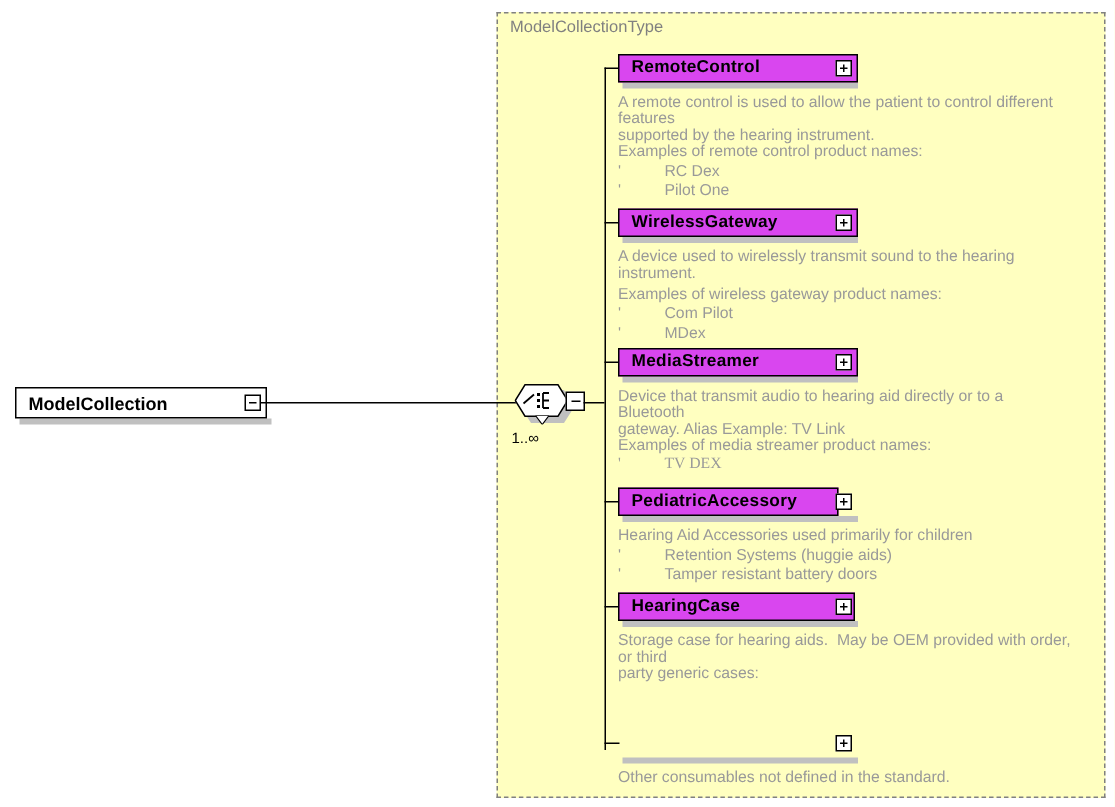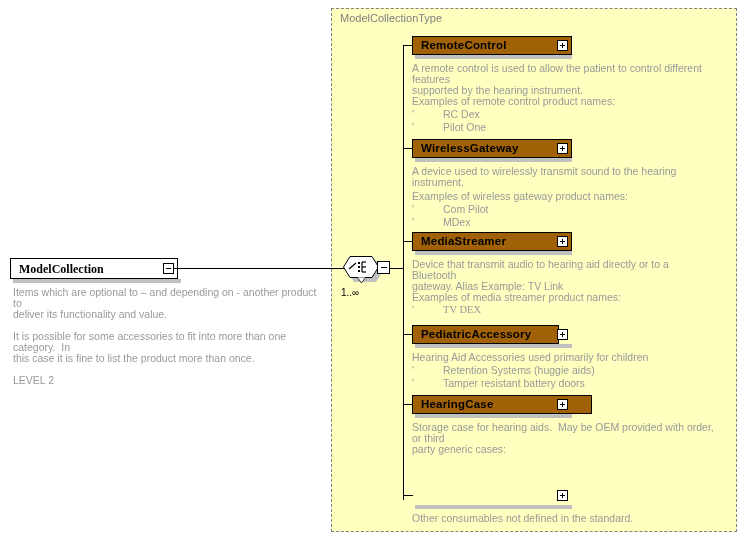--- a/index.html
+++ b/index.html
@@ -41,21 +41,21 @@
     font-size: 11px;
     color: #808080;
     font-family: "Liberation Sans", sans-serif;
     white-space: nowrap;
   }
 
   
   .el-box {
     position: absolute;
     box-sizing: border-box;
-    background: #a16207;
+    background: #d946ef;
     border: 1px solid #000000;
     height: 19px;
   }
   .el-name {
     position: absolute;
     left: 8px;
     top: 2px;
     font-size: 11.5px;
     font-weight: bold;
     color: #000000;
@@ -198,48 +198,41 @@
     height: 4px;
     background: #c0c0c0;
   }
   .root-name {
     position: absolute;
     left: 8px;
     top: 3px;
     font-size: 12px;
     font-weight: bold;
     color: #000000;
-    font-family: Liberation Serif, serif;
+    font-family: Liberation Sans, sans-serif;
     white-space: nowrap;
   }
 </style>
 </head>
 <body>
 
 <div id="canvas">
 
   <div class="type-container"></div>
   <div class="type-label">ModelCollectionType</div>
 
   <div class="root-shadow"></div>
   <div class="root-box">
     <span class="root-name">ModelCollection</span>
   </div>
 
   <div class="pm-box" style="left:163px; top:263px;">
     <span class="h"></span>
   </div>
 
-  <div class="doc" style="left:13px; top:287px; width:306px;">Items which are optional to – and depending on - another product to
-deliver its functionality and value.
-
-It is possible for some accessories to fit into more than one category.  In
-this case it is fine to list the product more than once.
-
-LEVEL 2</div>
 
   <div class="line-h" style="left:174px; top:268px; width:170px;"></div>
 
   <div class="seq-wrap">
     <div class="seq-shadow"></div>
     <div class="seq-oct"></div>
     <svg class="seq-oct-border" viewBox="0 0 36 22">
       <polygon points="7,0.5 29,0.5 35.5,11 29,21.5 7,21.5 0.5,11" fill="none" stroke="#000000" stroke-width="1"></polygon>
 
       <line x1="6" y1="13" x2="13" y2="7" stroke="#000000" stroke-width="1.2"></line>
@@ -326,21 +319,21 @@
     <span class="h"></span>
     <span class="v"></span>
   </div>
   <div class="doc" style="left:412px; top:352px; width:305px;">Hearing Aid Accessories used primarily for children</div>
   <div class="doc-bullets" style="left:412px; top:364px;">
     <span class="brow"><span class="bmark">'</span><span>Retention Systems (huggie aids)</span></span>
     <span class="brow"><span class="bmark">'</span><span>Tamper resistant battery doors</span></span>
   </div>
 
   <div class="shadow" style="position:absolute; left:415px; top:414px; width:157px; height:4px; background:#c0c0c0;"></div>
-  <div class="el-box" style="left:412px; top:395px; width:180px;text-decoration:underline;">
+  <div class="el-box" style="left:412px; top:395px; width:158px;text-decoration:underline;">
     <span class="el-name">HearingCase</span>
   </div>
   <div class="pm-box" style="left:557px; top:399px;">
     <span class="h"></span>
     <span class="v"></span>
   </div>
   <div class="doc" style="left:412px; top:422px; width:312px;">Storage case for hearing aids.  May be OEM provided with order, or third
 party generic cases:</div>
 
   <div class="shadow" style="position:absolute; left:415px; top:505px; width:157px; height:4px; background:#c0c0c0;"></div>

